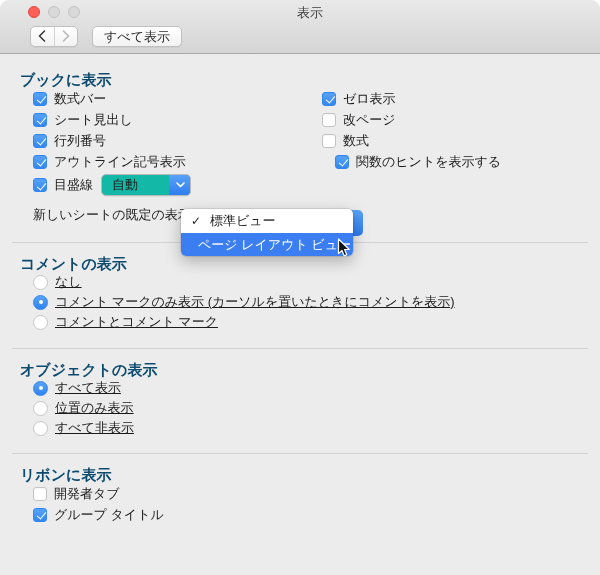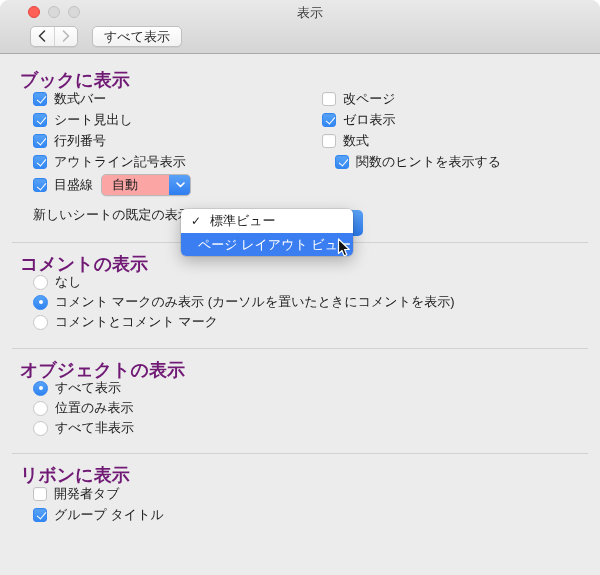--- a/index.html
+++ b/index.html
@@ -53,29 +53,29 @@
   }
   .search input {
     border:none; outline:none; background:transparent; flex:1;
     font-size:13px; margin-left:5px; color:#1c1c1c;
     font-family:inherit;
   }
   .search input::placeholder { color:#9d9d9d; }
 
   
   .content { padding:0 20px; position:relative; }
-  .section-title { font-size:18px; font-weight:bold; color:#701a75; line-height:16px; }
+  .section-title { font-size:15px; font-weight:bold; color:#0c4a6e; line-height:16px; }
   .t1 { margin-top:18px; }
   .t2, .t3, .t4 { margin-top:13px; }
   .rows { margin-top:0; }
   .cols { display:flex; }
   .col-left { width:302px; }
   .col-right { flex:1; }
   .row { height:21px; display:flex; align-items:center; padding-left:13px; }
-  .row.r20 { height:20px; }
+  .row.r20 { height:20px;text-decoration:underline; }
   .row-label { color:#1b1b1b; }
 
   
   .checkbox {
     width:14px; height:14px; border-radius:3px; margin-right:7px;
     background:#fff; border:1px solid #c3c3c3;
     box-shadow:inset 0 1px 1px rgba(0,0,0,.04);
     position:relative; flex:none;
   }
   .checkbox.checked { background:linear-gradient(#58a4f7,#3387f3); border-color:#3387f3; }
@@ -94,21 +94,21 @@
   .radio.checked { background:linear-gradient(#58a4f7,#2f83f2); border-color:#2f83f2; }
   .radio.checked::after {
     content:""; position:absolute; left:4.5px; top:4.5px;
     width:4px; height:4px; border-radius:50%; background:#fff;
   }
 
   
   .gridline-row { height:26px; display:flex; align-items:center; padding-left:13px; }
   .popup {
     margin-left:8px; width:90px; height:22px;
-    border:1px solid #b9b9b9; border-radius:5px; background:#fca5a5;
+    border:1px solid #b9b9b9; border-radius:5px; background:#14b8a6;
     display:flex; align-items:center; overflow:hidden;
     box-shadow:0 1px 1px rgba(0,0,0,.05);
   }
   .popup-value { padding-left:10px; flex:1; }
   .popup-cap {
     width:22px; height:22px; margin:-1px -1px -1px 0;
     background:linear-gradient(#5ba3f7,#2d7cf0);
     border-radius:0 5px 5px 0;
     display:flex; align-items:center; justify-content:center;
   }
@@ -203,26 +203,26 @@
                 </svg>
             </span>
           </div>
         </div>
         <div class="default-row">
           <span class="row-label">新しいシートの既定の表示</span>
         </div>
       </div>
       <div class="col-right">
         <div class="row" style="padding-left:0">
+          <span class="checkbox checked"></span>
+          <span class="row-label">ゼロ表示</span>
+        </div>
+        <div class="row" style="padding-left:0">
           <span class="checkbox"></span>
           <span class="row-label">改ページ</span>
-        </div>
-        <div class="row" style="padding-left:0">
-          <span class="checkbox checked"></span>
-          <span class="row-label">ゼロ表示</span>
         </div>
         <div class="row" style="padding-left:0">
           <span class="checkbox"></span>
           <span class="row-label">数式</span>
         </div>
         <div class="row" style="padding-left:13px">
           <span class="checkbox checked"></span>
           <span class="row-label">関数のヒントを表示する</span>
         </div>
       </div>

